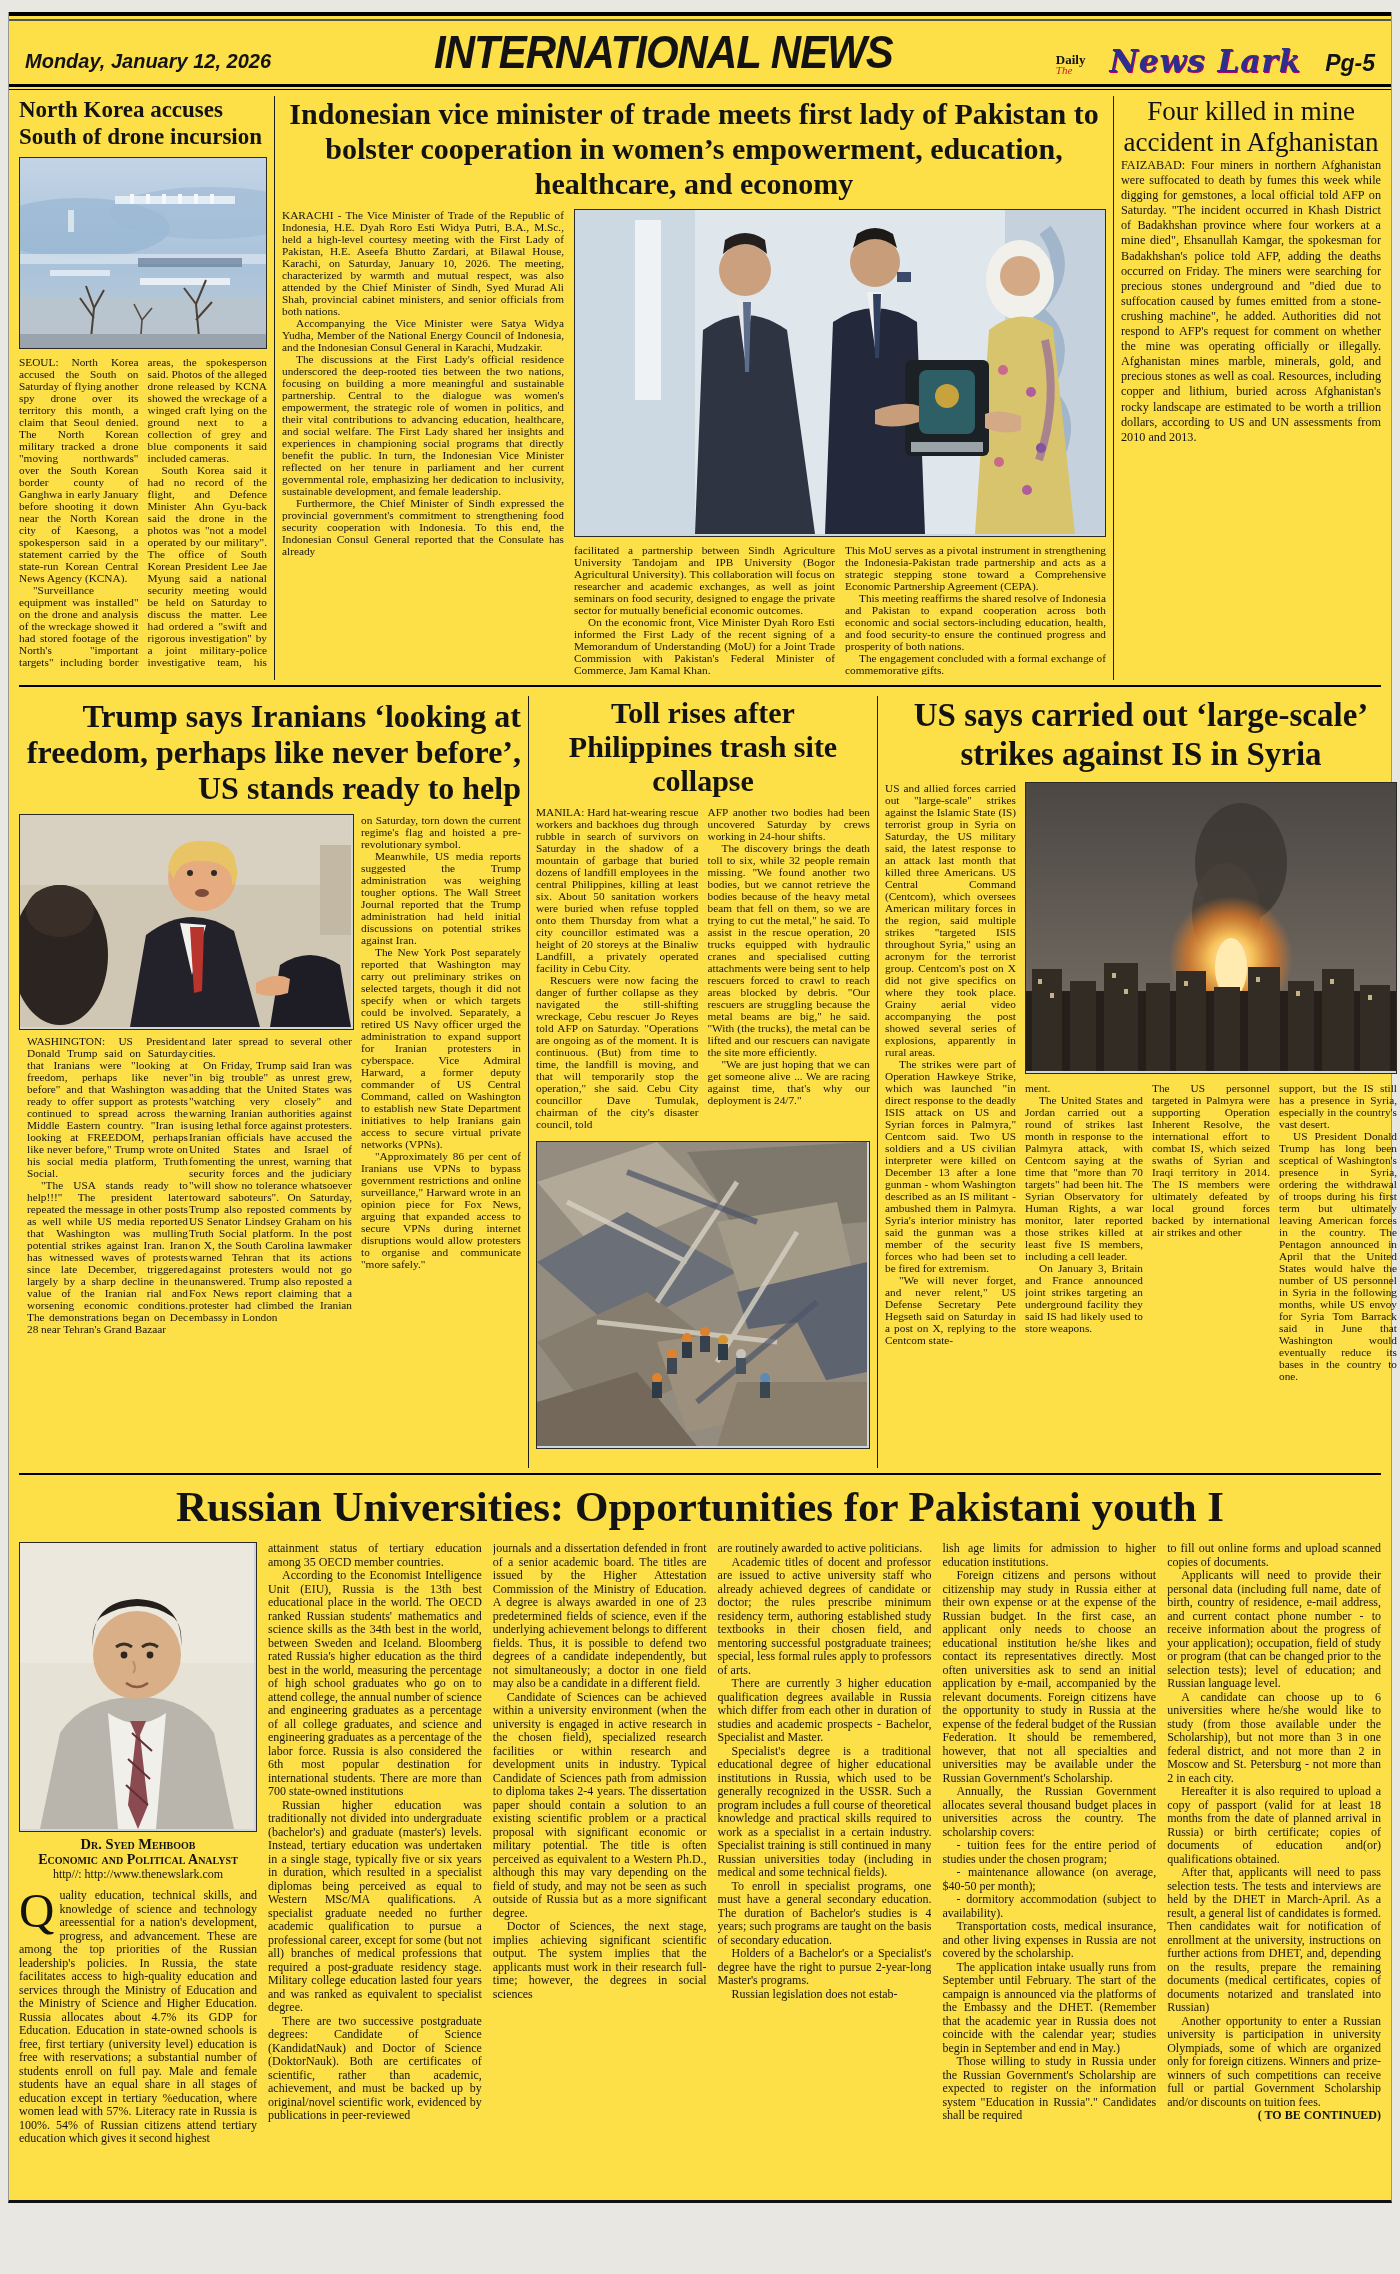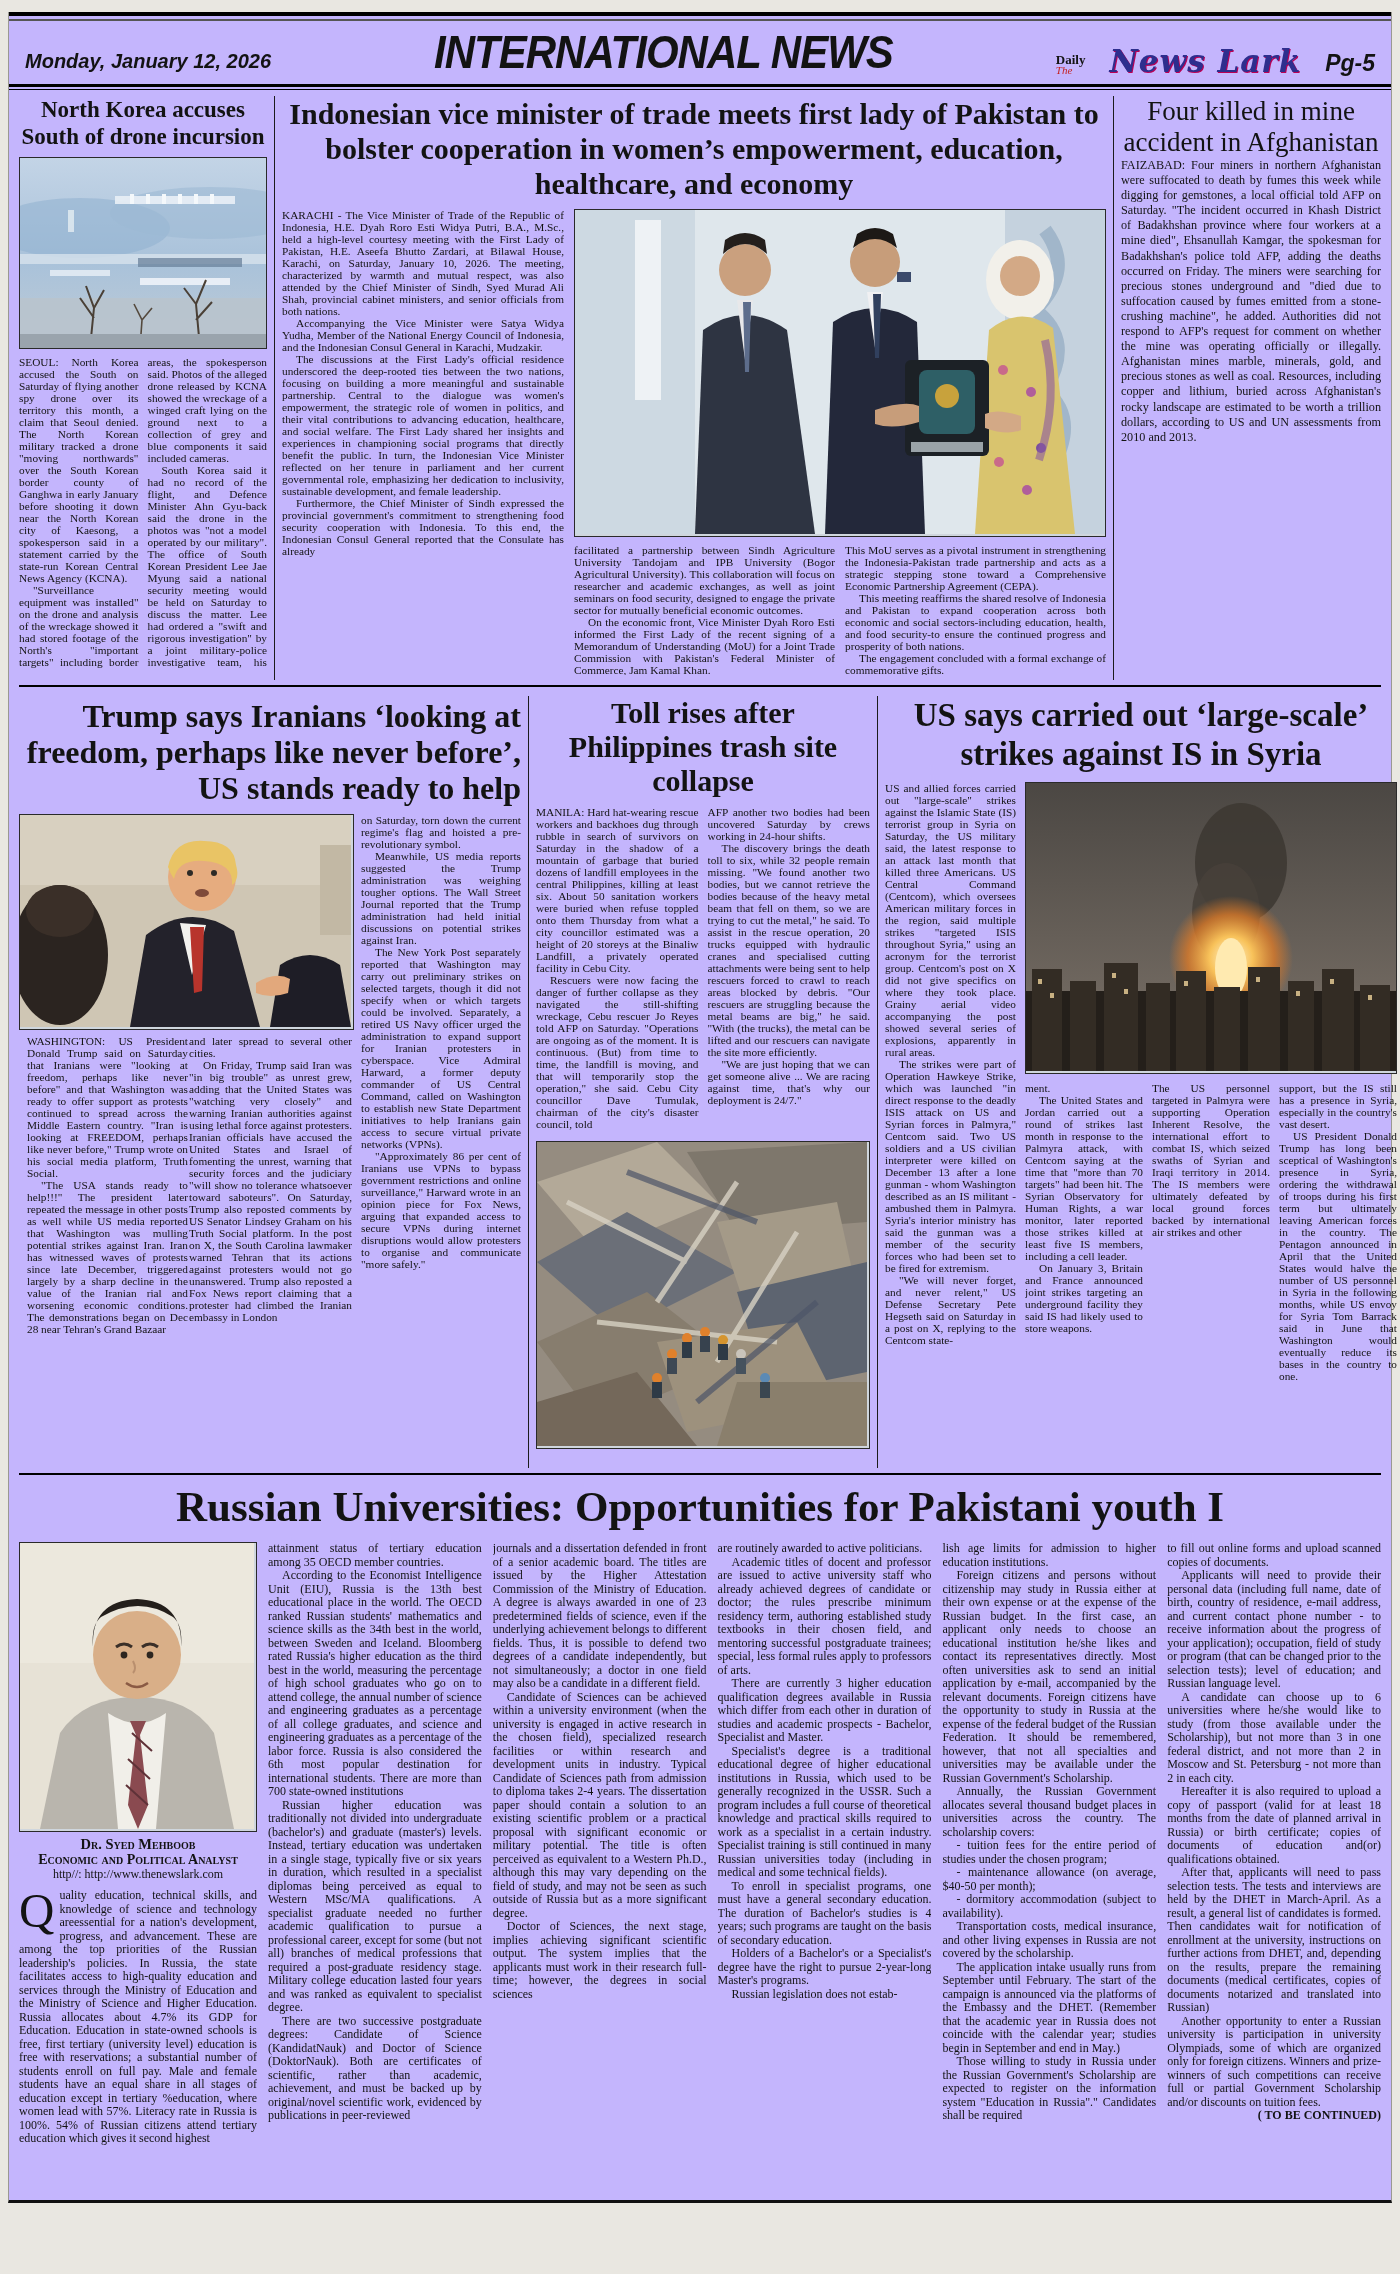--- a/index.html
+++ b/index.html
@@ -1,17 +1,17 @@
 <!DOCTYPE html>
 <html><head>
 <meta charset="utf-8">
 <style>
   html,body{margin:0;padding:0;background:#e9e7e1;}
   body{width:1400px;font-family:"Liberation Serif","DejaVu Serif",serif;color:#131313;}
-  .page{width:1382px;margin:12px auto;background:#c4b5fd;border-left:1px solid #9a9892;border-right:1px solid #9a9892;border-bottom:3px solid #111;padding-bottom:6px;}
+  .page{width:1382px;margin:12px auto;background:#fde047;border-left:1px solid #9a9892;border-right:1px solid #9a9892;border-bottom:3px solid #111;padding-bottom:6px;}
   .toprule1{height:4px;background:#000;margin:12px 0 3px;}
   .toprule2{height:2px;background:#555;}
   header{display:flex;align-items:flex-end;justify-content:space-between;padding:4px 16px 3px;height:54px;}
   .date{font-family:"Liberation Sans",sans-serif;font-weight:bold;font-style:italic;font-size:20px;padding-bottom:6px;}
   .section-title{font-family:"Liberation Sans",sans-serif;font-weight:bold;font-style:italic;font-size:42px;letter-spacing:-1px;transform:scaleY(1.12);transform-origin:bottom;white-space:nowrap;}
   .masthead{display:flex;align-items:flex-end;gap:24px;}
   .mast-block{line-height:10px;text-align:left;padding-bottom:4px;}
   .mast-daily{font-weight:bold;font-size:13px;display:block;}
   .mast-the{color:#c42222;font-size:11px;font-style:italic;display:block;}
   .mast-name{font-family:"DejaVu Serif",serif;font-weight:bold;font-style:italic;font-size:31px;color:#2e2e8e;text-shadow:1px 1px 0 #b05;letter-spacing:1px;white-space:nowrap;}
@@ -21,21 +21,21 @@
   h1,h2{font-weight:bold;margin:0;}
   .photo{border:1px solid #2a2a2a;overflow:hidden;background:#cfd6dd;}
   .photo svg{display:block;}
   .body{font-size:11.3px;line-height:12px;text-align:justify;}
   .body p{margin:0;text-indent:14px;}
   .body p:first-child{text-indent:0;}
   .vrule{width:1px;background:#1c1c1c;margin:0 7px;flex:0 0 1px;}
   
   .top-sec{display:flex;padding:6px 10px 0;height:584px;}
   .nk{width:248px;flex:0 0 248px;}
-  .nk-h{font-size:23px;line-height:27px;text-align:center;margin:0 0 7px;}
+  .nk-h{font-size:23px;line-height:27px;text-align:left;margin:0 0 7px;}
   .nk-body{margin-top:7px;columns:2;column-gap:9px;height:316px;overflow:hidden;}
   .indo{flex:1;min-width:0;}
   .indo-h{font-size:30px;line-height:35px;text-align:center;margin:0 4px 8px;}
   .indo-content{display:flex;gap:10px;height:466px;}
   .indo-c1{width:282px;flex:0 0 282px;overflow:hidden;}
   .indo-right{flex:1;display:flex;flex-direction:column;gap:7px;min-width:0;}
   .photo-indo{height:326px;}
   .indo-cols{display:flex;gap:10px;flex:1;overflow:hidden;}
   .indo-c2,.indo-c3{flex:1;overflow:hidden;}
   .afg{width:260px;flex:0 0 260px;}

